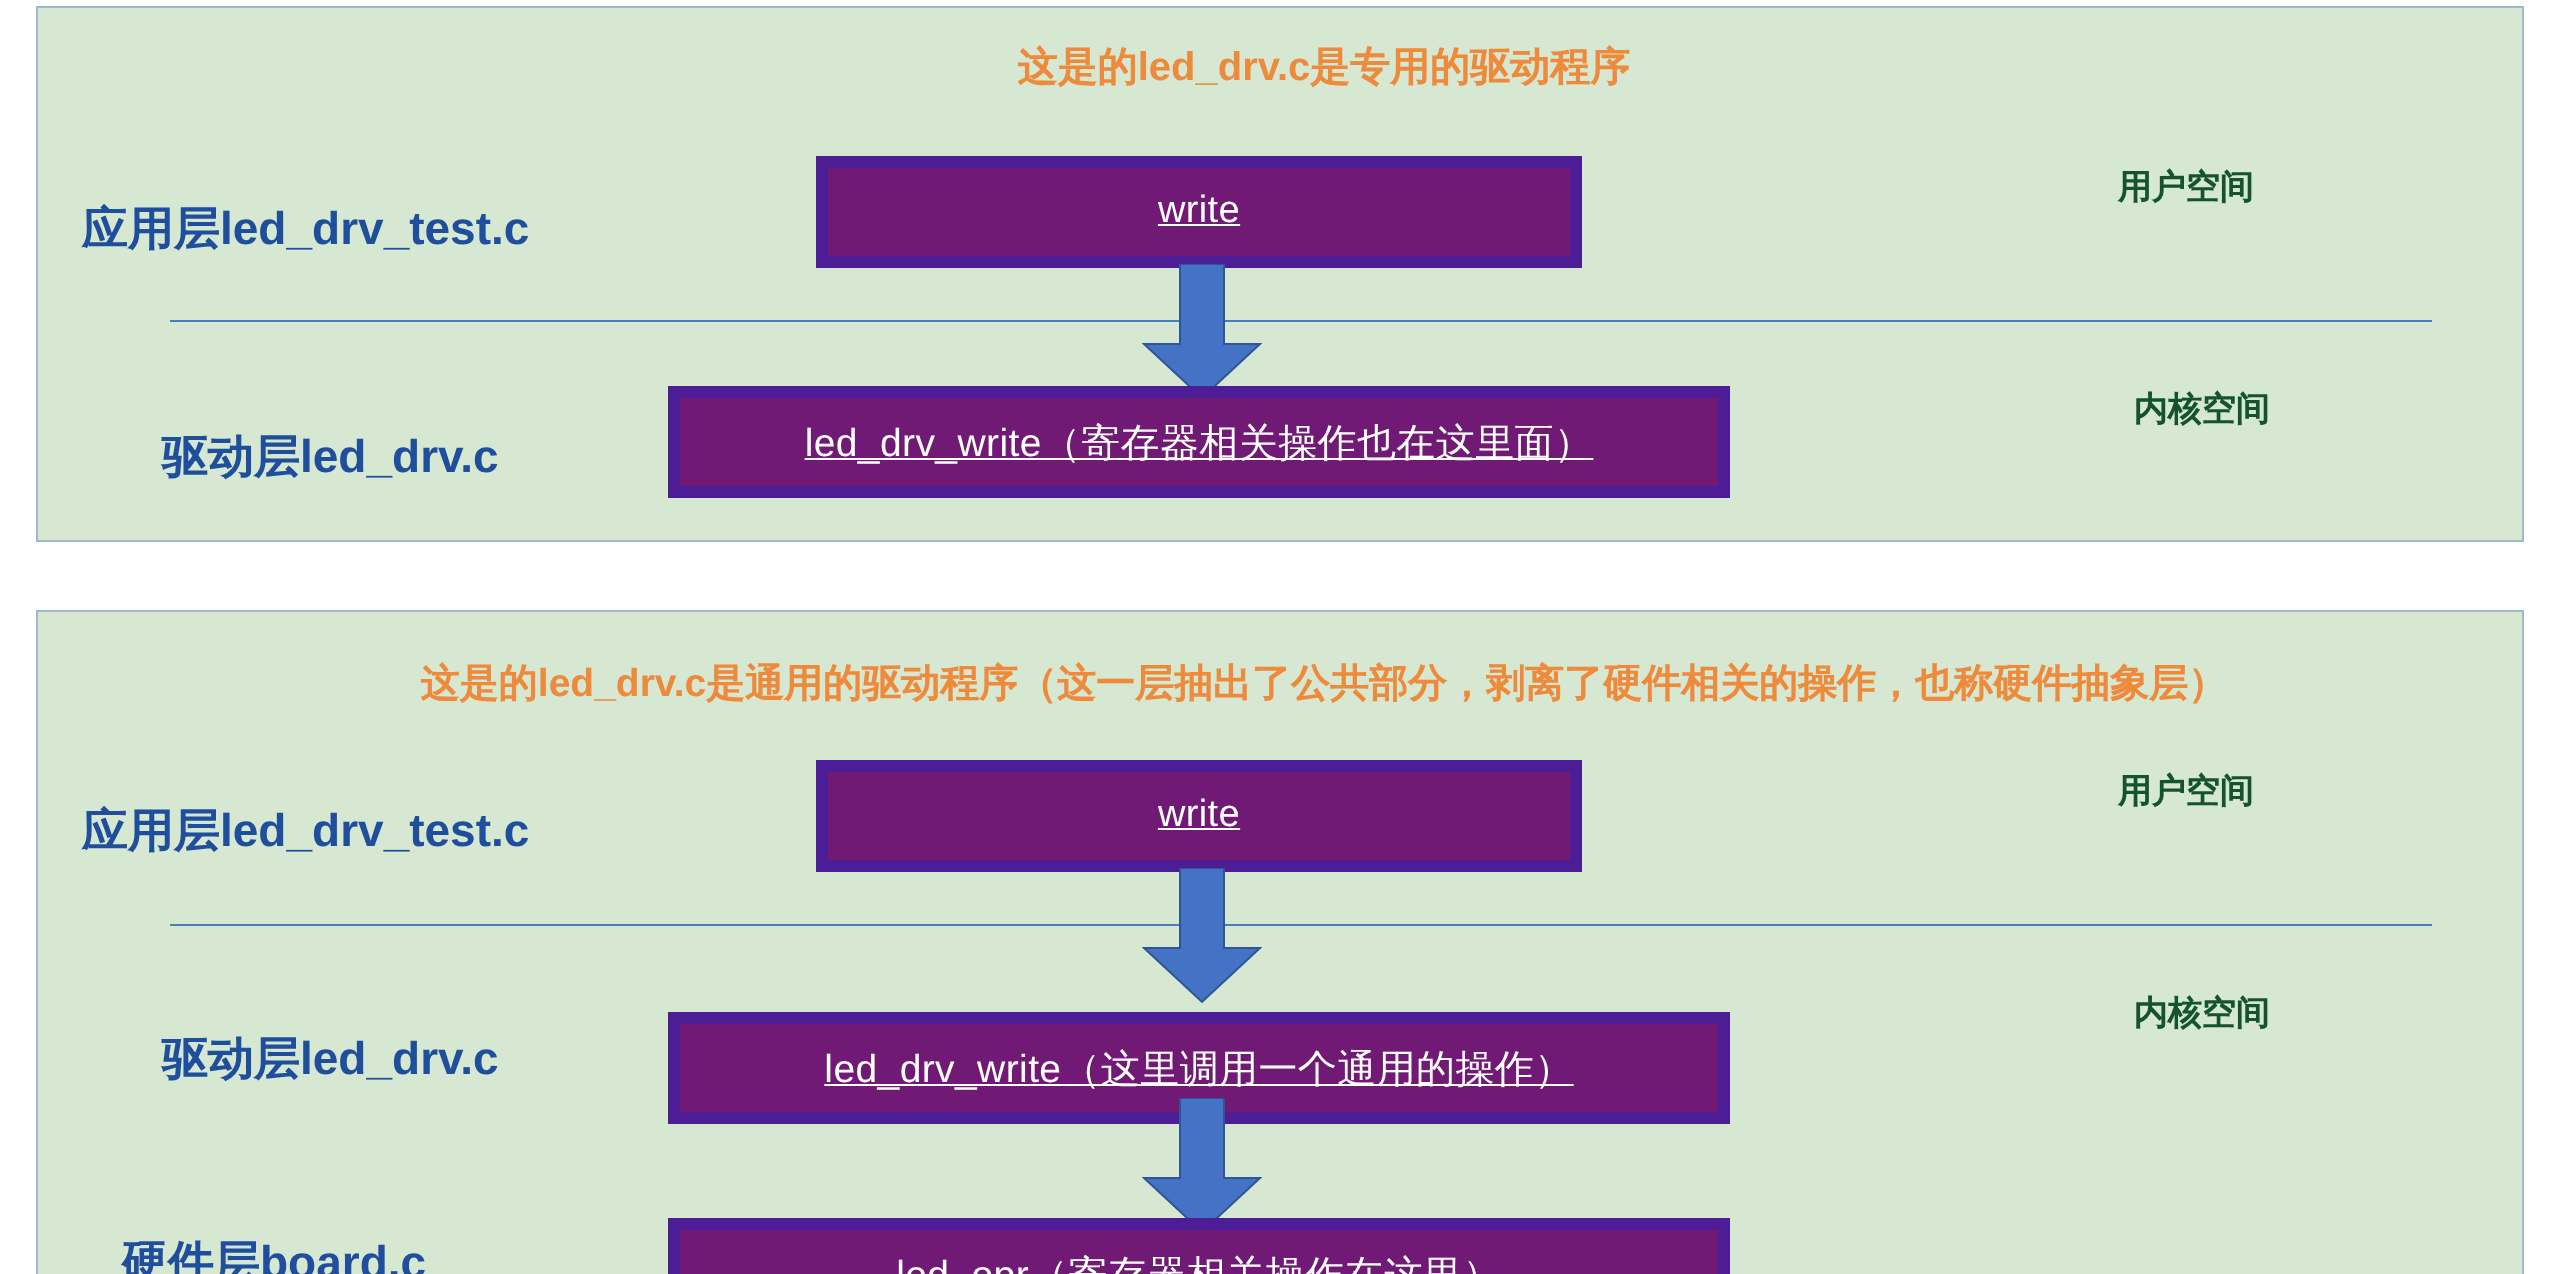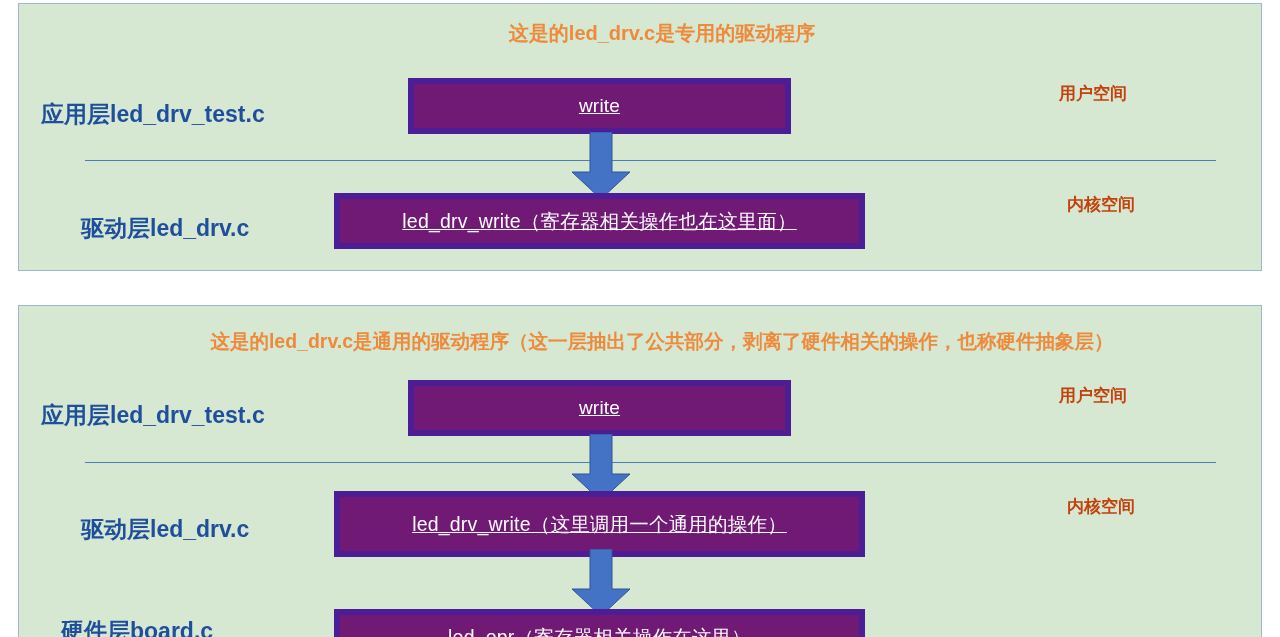--- a/index.html
+++ b/index.html
@@ -72,21 +72,21 @@
     position: absolute;
     color: #1f4e9c;
     font-weight: bold;
     font-size: 23px;
     white-space: nowrap;
   }
 
   
   .space-label {
     position: absolute;
-    color: #c2410c;
+    color: #14532d;
     font-weight: bold;
     font-size: 17px;
     white-space: nowrap;
   }
 
   
   .box {
     position: absolute;
     background: #701a75;
     border: 6px solid #4c1d95;
@@ -163,21 +163,21 @@
     <div class="divider" style="left: 66px; top: 156px; width: 1131px;"></div>
 
     <div class="box box-write" style="left: 389px; top: 74px; width: 383px; height: 56px;">write</div>
 
     <div class="arrow" style="left: 552px; top: 128px;">
       <svg width="60" height="68" viewBox="0 0 60 68">
         <polygon points="19,0 41,0 41,40 59,40 30,67 1,40 19,40" fill="#4472c4" stroke="#2f5597" stroke-width="1"></polygon>
       </svg>
     </div>
 
-    <div class="box box-call" style="left: 315px; top: 185px; width: 531px; height: 66px;">led_drv_write（这里调用一个通用的操作）</div>
+    <div class="box box-call" style="left: 315px; top: 200px; width: 531px; height: 56px;">led_drv_write（这里调用一个通用的操作）</div>
 
     <div class="arrow" style="left: 552px; top: 243px;">
       <svg width="60" height="68" viewBox="0 0 60 68">
         <polygon points="19,0 41,0 41,40 59,40 30,67 1,40 19,40" fill="#4472c4" stroke="#2f5597" stroke-width="1"></polygon>
       </svg>
     </div>
 
     <div class="box box-call" style="left: 315px; top: 303px; width: 531px; height: 56px;">led_opr（寄存器相关操作在这里）</div>
   </div>
 

